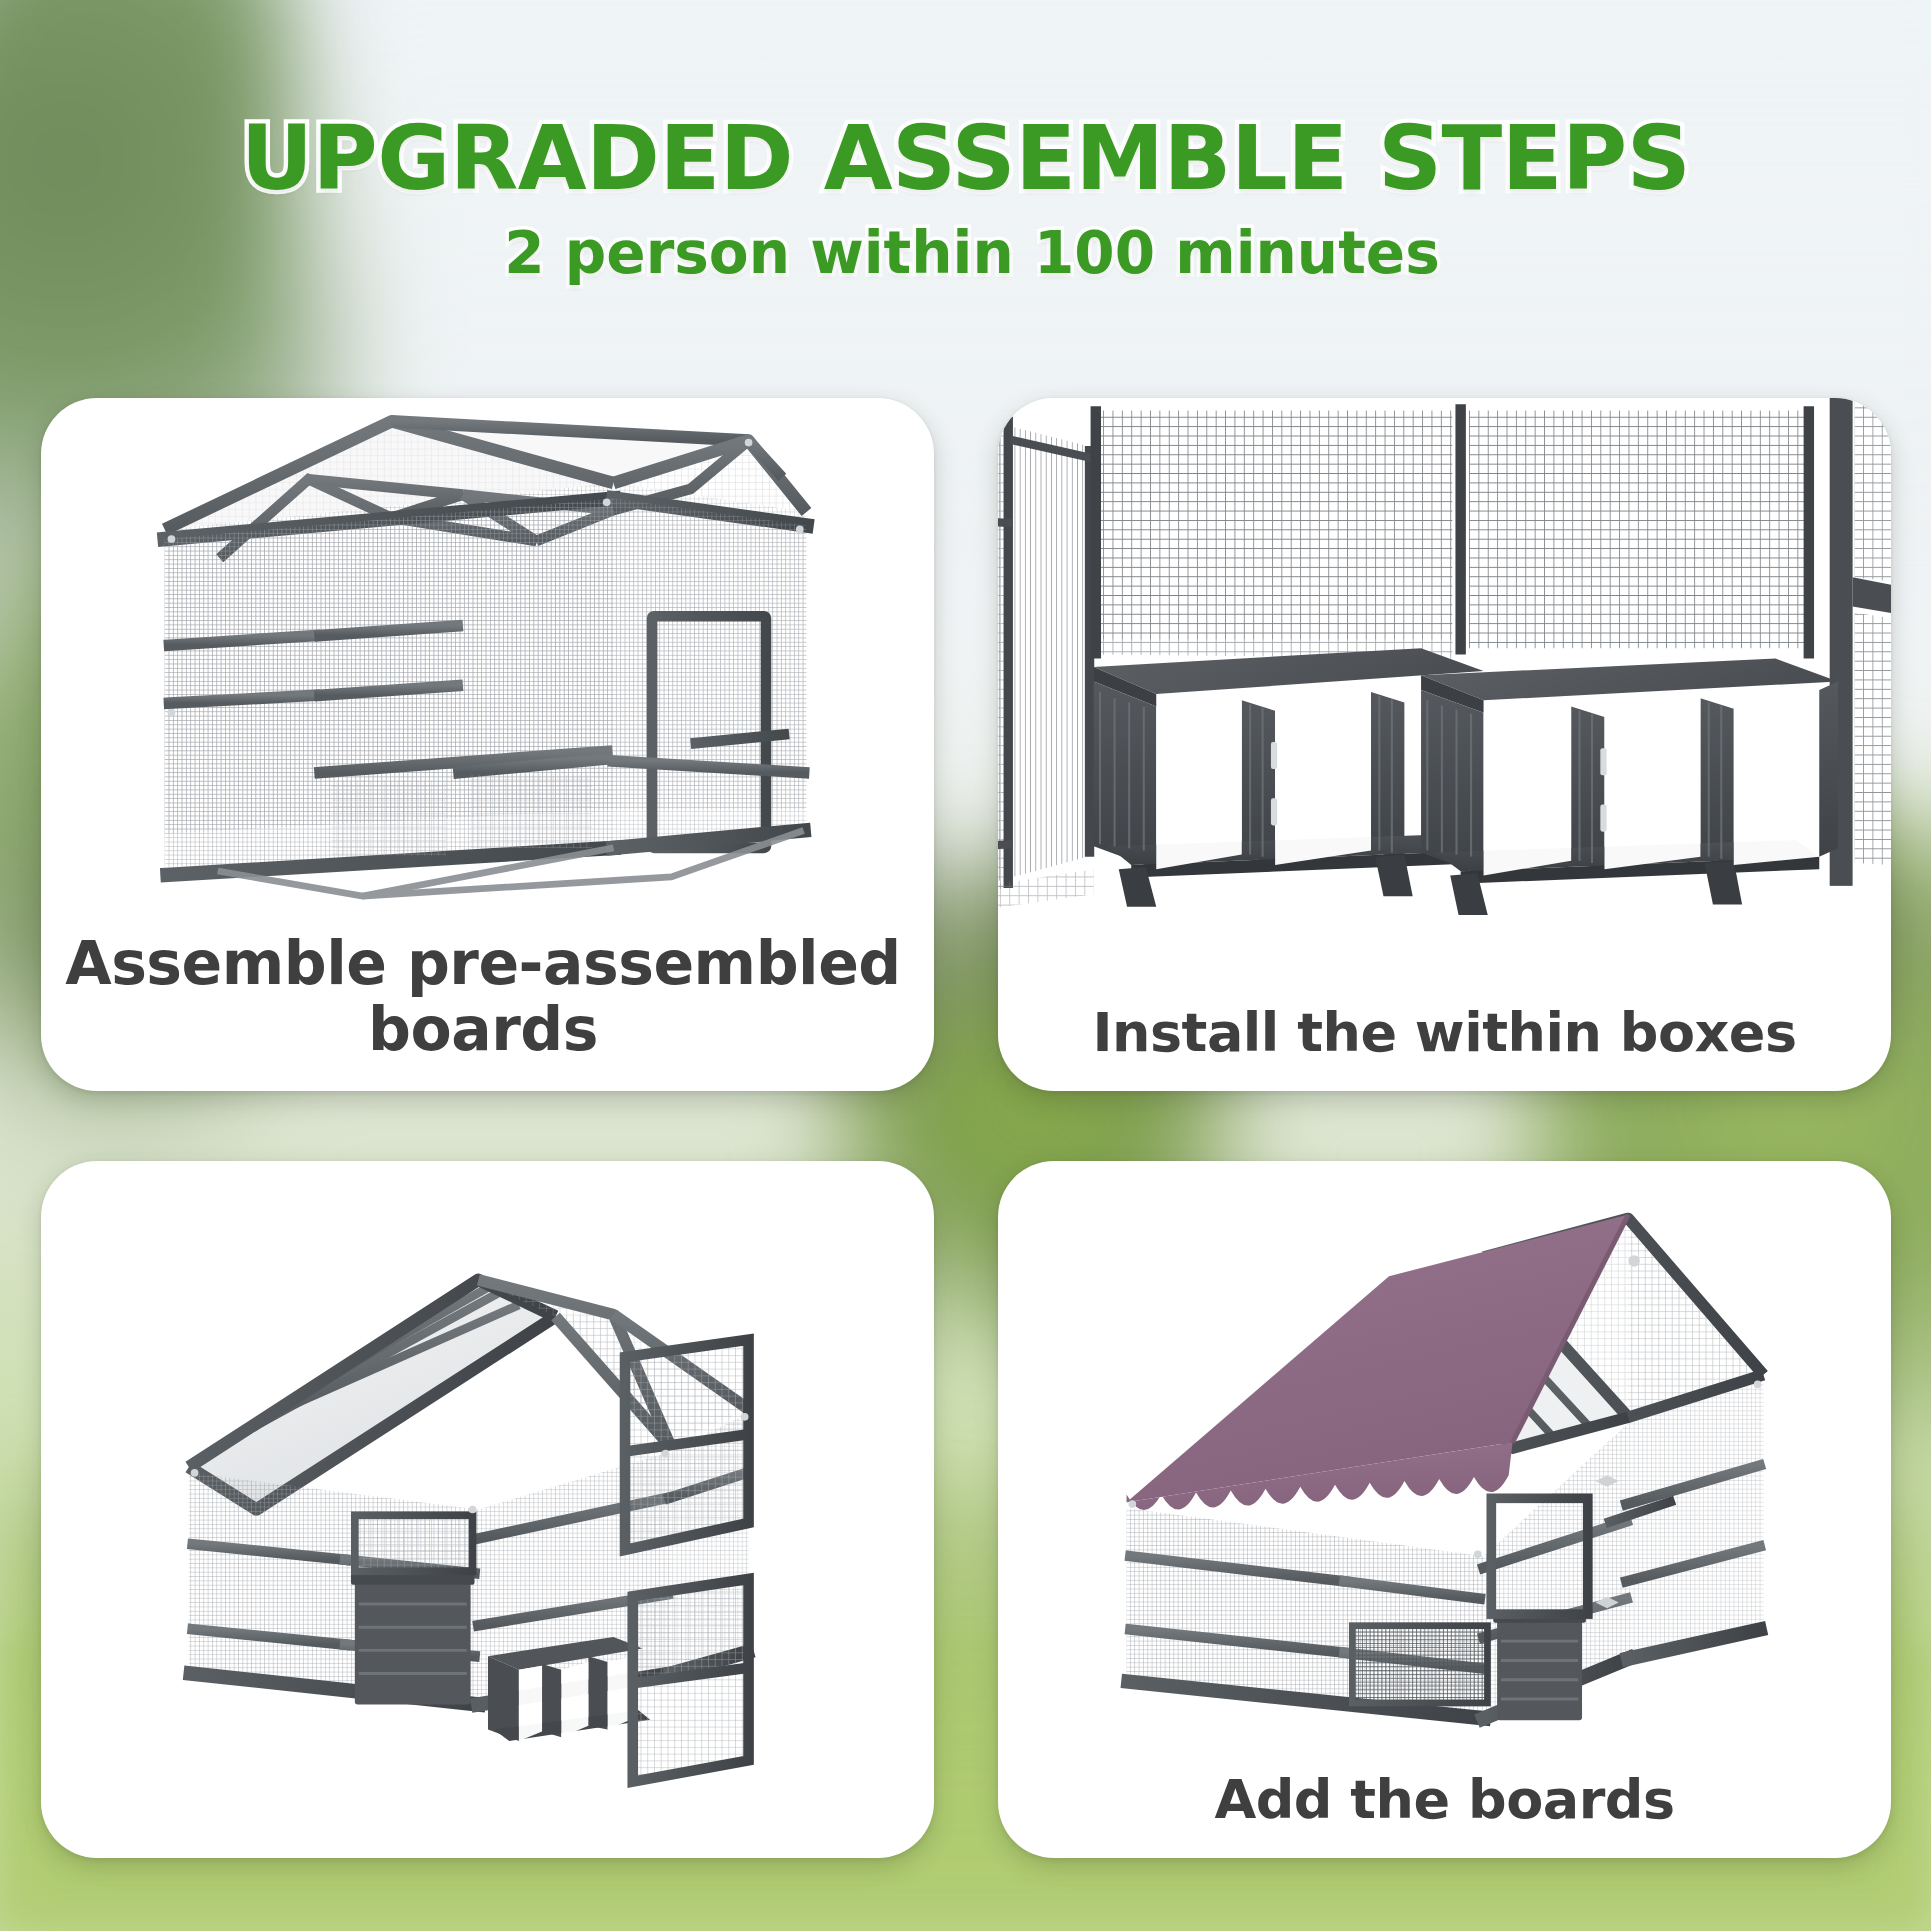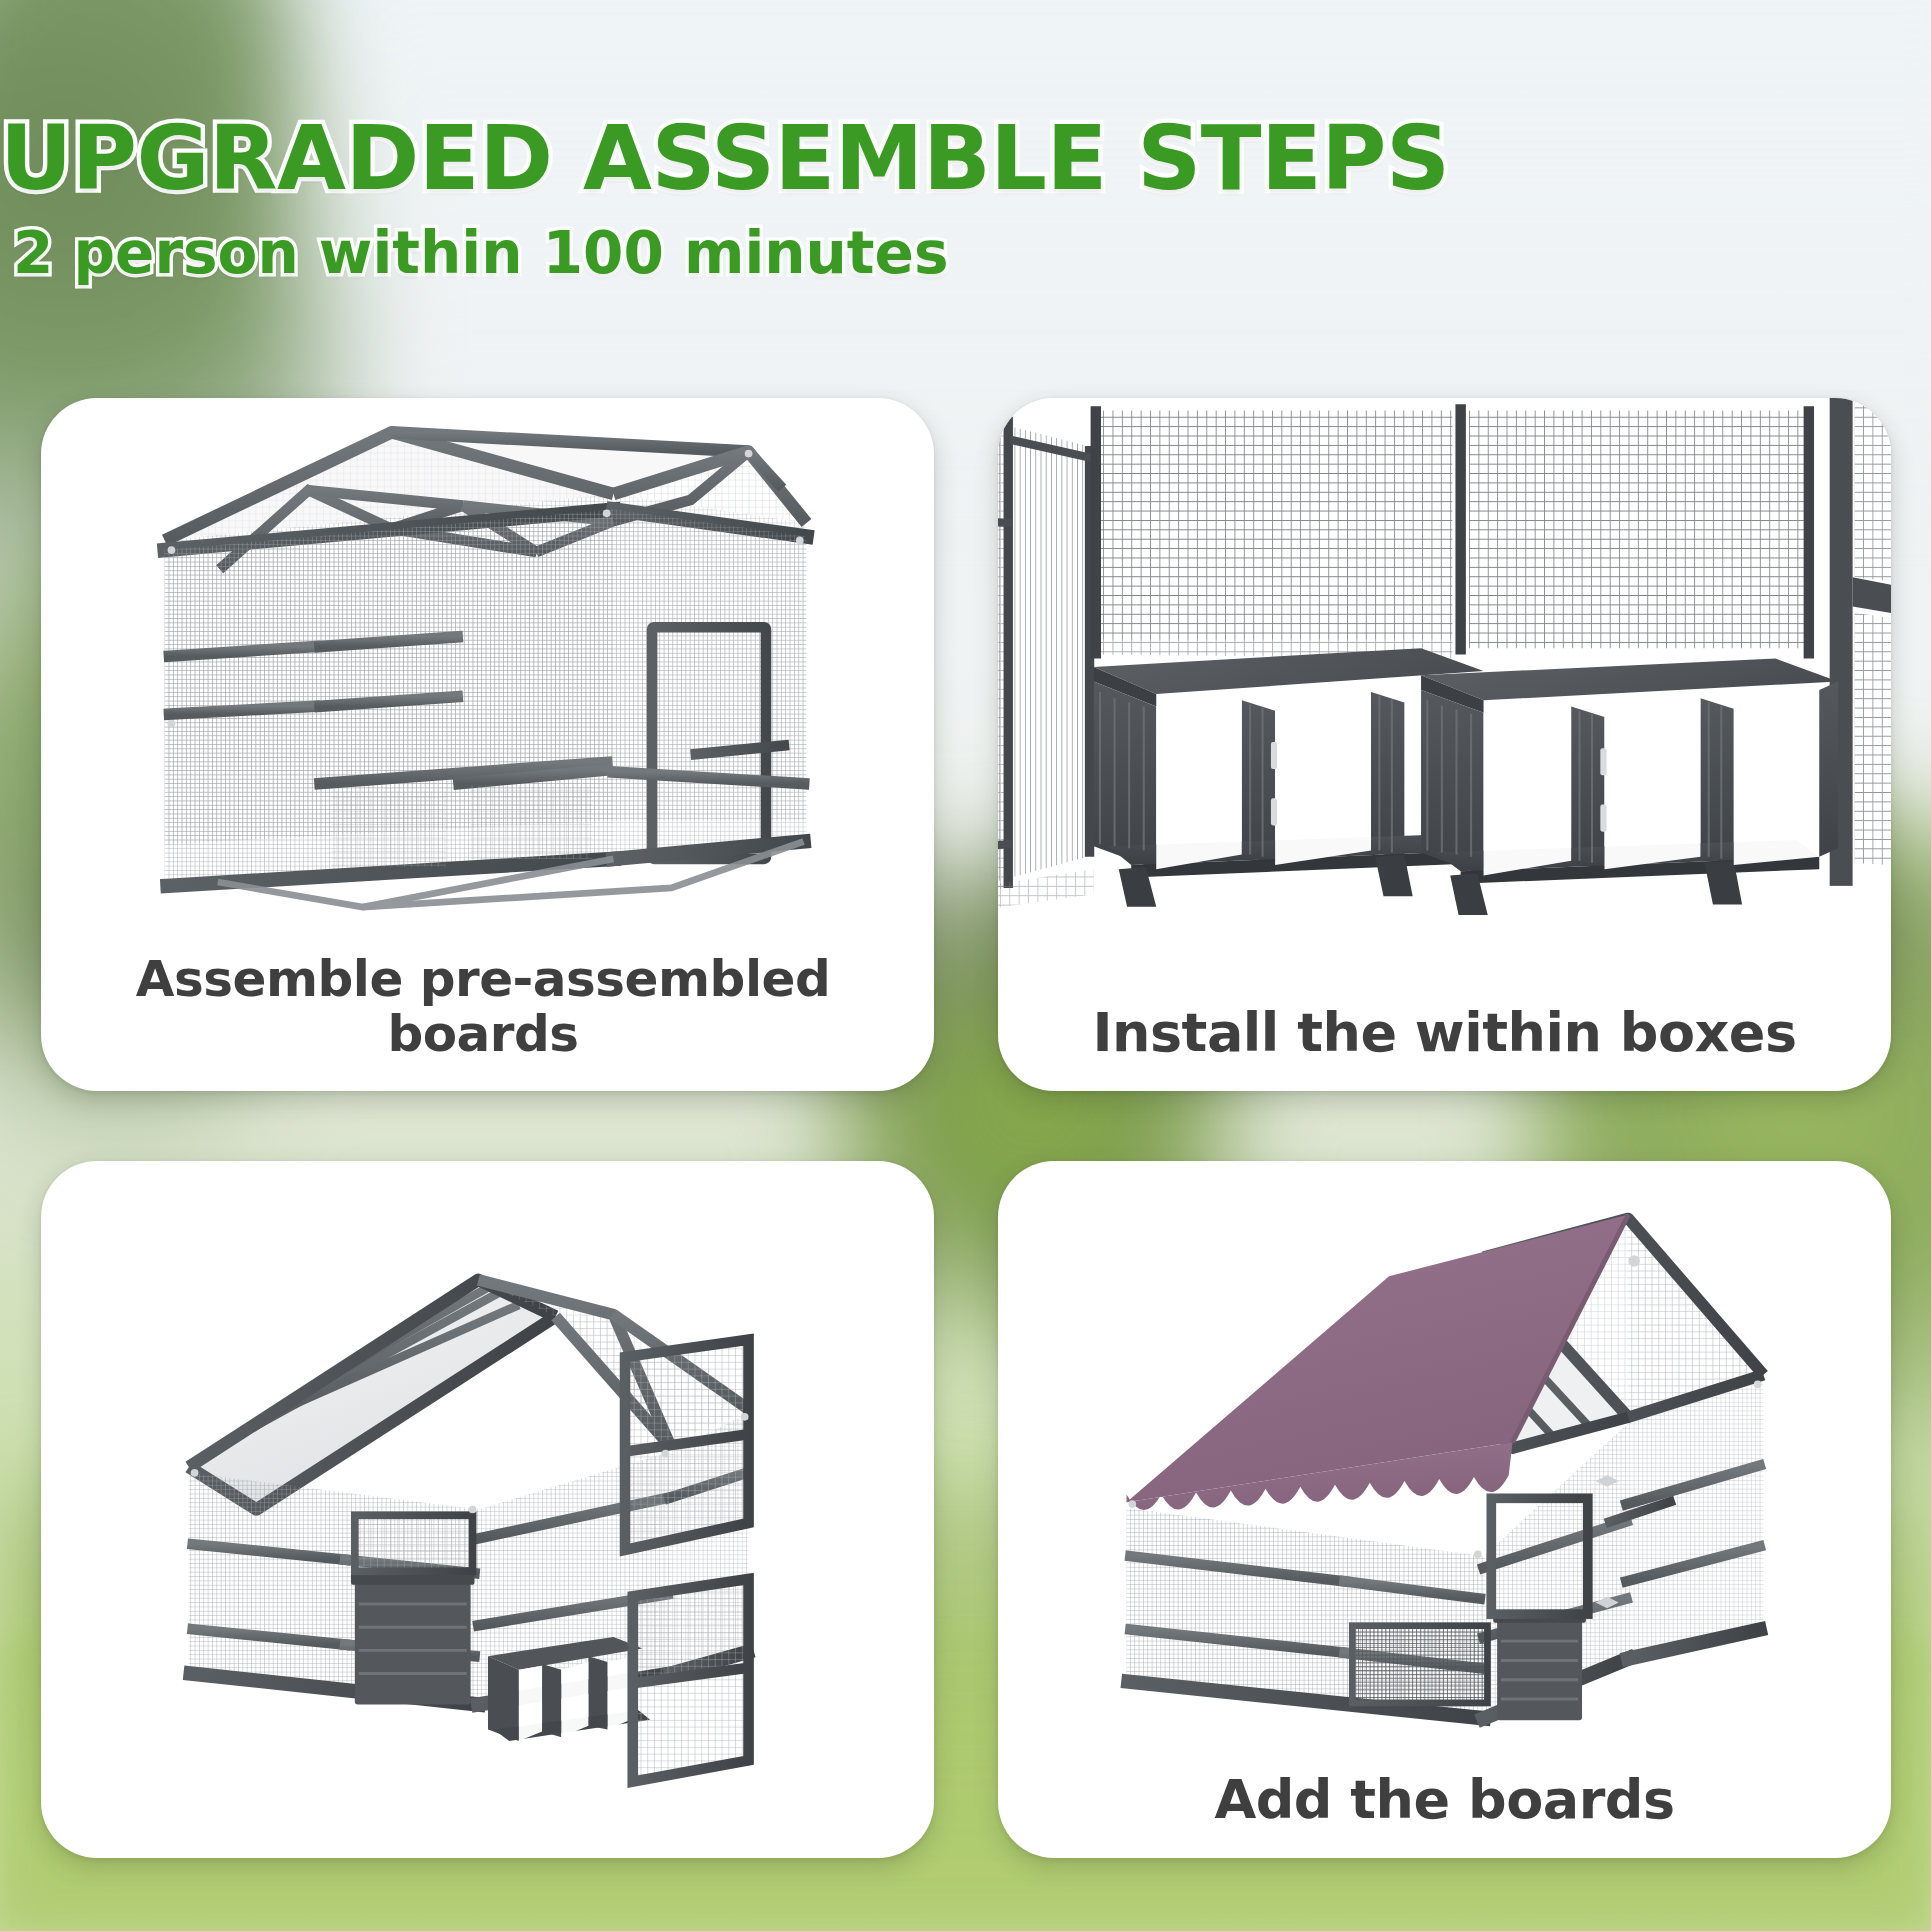--- a/index.html
+++ b/index.html
@@ -66,20 +66,21 @@
         rgba(196,220,140,0.4) 28px);
     filter: blur(13.5px);
     opacity: .85;
   }
 
   
   .header {
     position: absolute;
     left: 0; right: 0;
     top: 0;
+    text-align: center;
     z-index: 5;
   }
   .title {
     margin: 0;
     padding-top: 114px;
     font-family: "DejaVu Sans", sans-serif;
     font-size: 89px;
     font-weight: bold;
     letter-spacing: -0.5px;
     color: #3a9a24;
@@ -151,21 +152,21 @@
     box-sizing: border-box;
     text-align: center;
     font-family: "DejaVu Sans", sans-serif;
     font-weight: bold;
     font-size: 54px;
     line-height: 1.10;
     color: #3f3f3f;
     letter-spacing: -0.5px;
     padding: 0 29px 29px 29px;
   }
-  .card-caption.two-line { font-size: 50px; padding-left: 20px; }
+  .card-caption.two-line { font-size: 60px; padding-left: 20px; }
 
   
   .card.bleed .card-figure {
     align-items: stretch;
     justify-content: stretch;
   }
   .card.bleed .card-figure svg { width: 100%; height: 100%; }
 </style>
 </head>
 <body>

